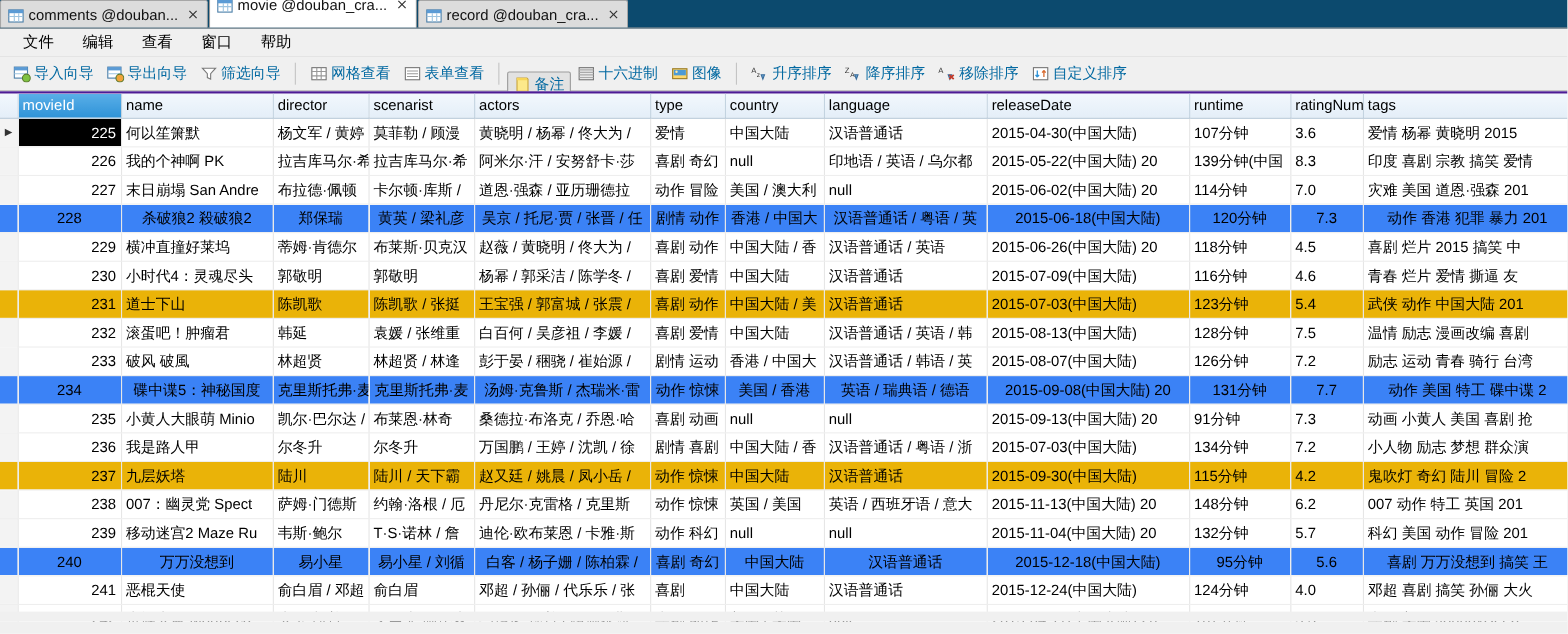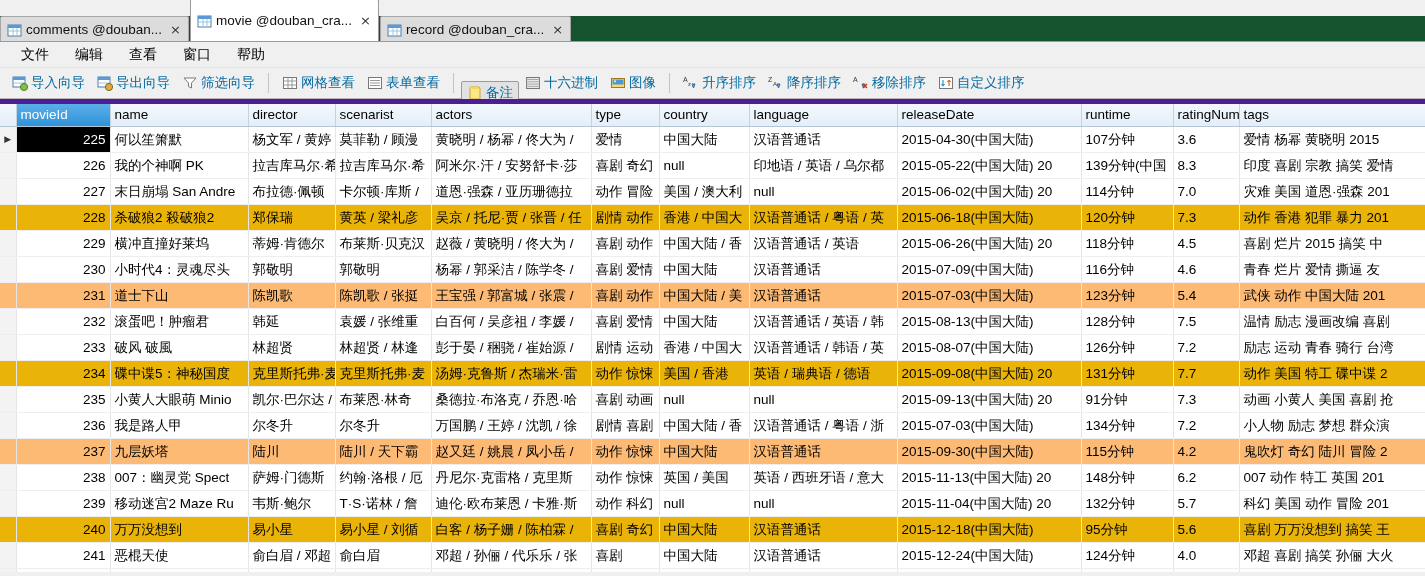--- a/index.html
+++ b/index.html
@@ -7,26 +7,25 @@
     margin: 0; padding: 0;
     width: 1425px; height: 576px;
     overflow: hidden;
     background: #f0f0f0;
     font-family: "Liberation Sans", "DejaVu Sans", sans-serif;
   }
 
   
   .tabbar {
     height: 26px;
-    background: #14532d;
+    background: #0c4a6e;
     display: flex;
     align-items: flex-end;
     border-bottom: 1px solid #9a9a9a;
     position: relative;
-    margin-top: 16px;
   }
   .tab {
     height: 25px;
     display: flex;
     align-items: center;
     gap: 5px;
     padding: 0 7px 0 6px;
     font-size: 13px;
     color: #111;
     background: #dcdcdc;
@@ -109,21 +108,21 @@
     margin: 0 7px;
   }
   .tb-ico { width: 16px; height: 16px; display:block; flex:0 0 auto; }
 
   
   .gridwrap {
     position: relative;
     height: 482px;
     background: #fff;
     overflow: hidden;
-    border-top: 5px solid #4c1d95;
+    border-top: 2px solid #4c1d95;
   }
   table.grid {
     border-collapse: collapse;
     table-layout: fixed;
     width: 1425px;
     font-size: 13.5px;
     color: #000;
   }
   table.grid th {
     height: 22px;
@@ -158,22 +157,22 @@
     background: #f3f3f3;
     border-right: 1px solid #d0d0d0;
     padding: 0;
     text-align: center;
   }
   .rowmark {
     font-size: 9px;
     color: #333;
     line-height: 25px;
   }
-  tr.stripe td { background: #eab308; }
-  tr.gray td { background: #fdba74; margin-top: 48px; }
+  tr.stripe td { background: #3b82f6; text-align: center; }
+  tr.gray td { background: #eab308; margin-top: 48px; }
   tr.selrow td.idcell {
     background: #000000;
     color: #fff;
   }
   td.idcell { text-align: right; }
   .hscroll {
     position:absolute;
     left:0; bottom:0;
     width:1425px; height:9px;
     background:#f0f0f0;

